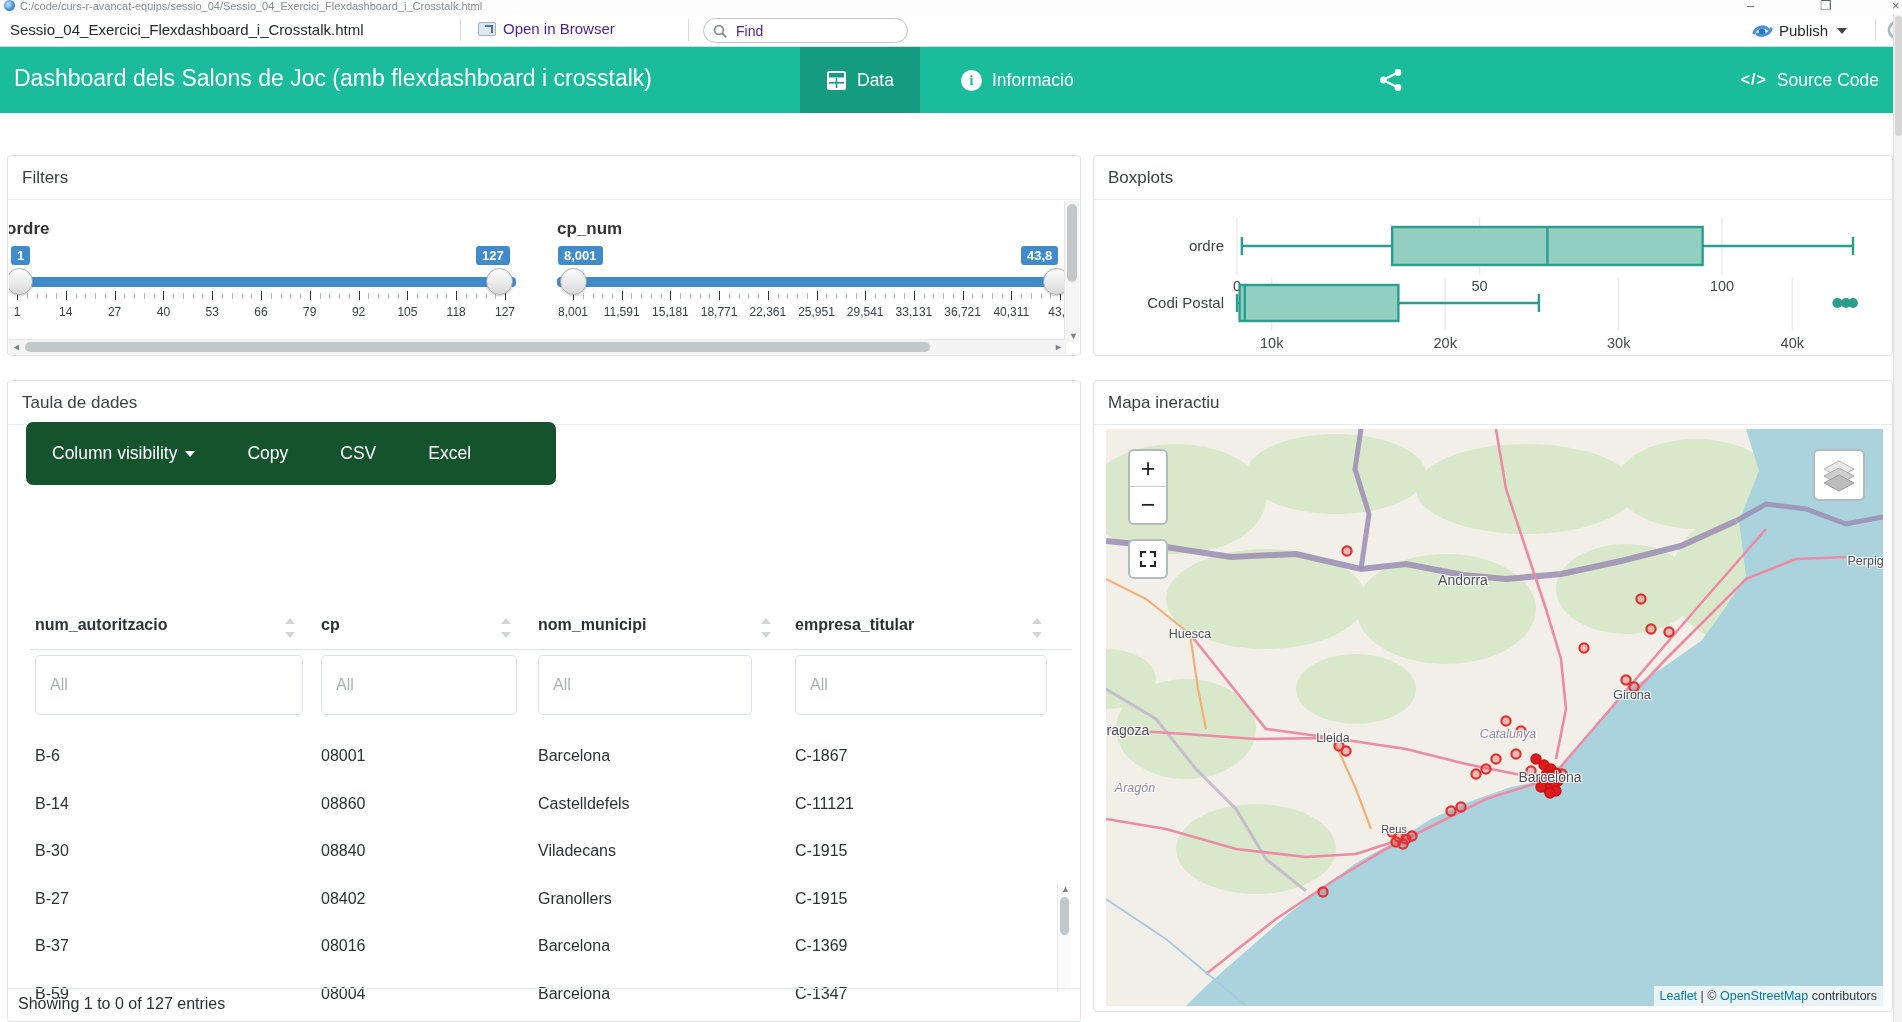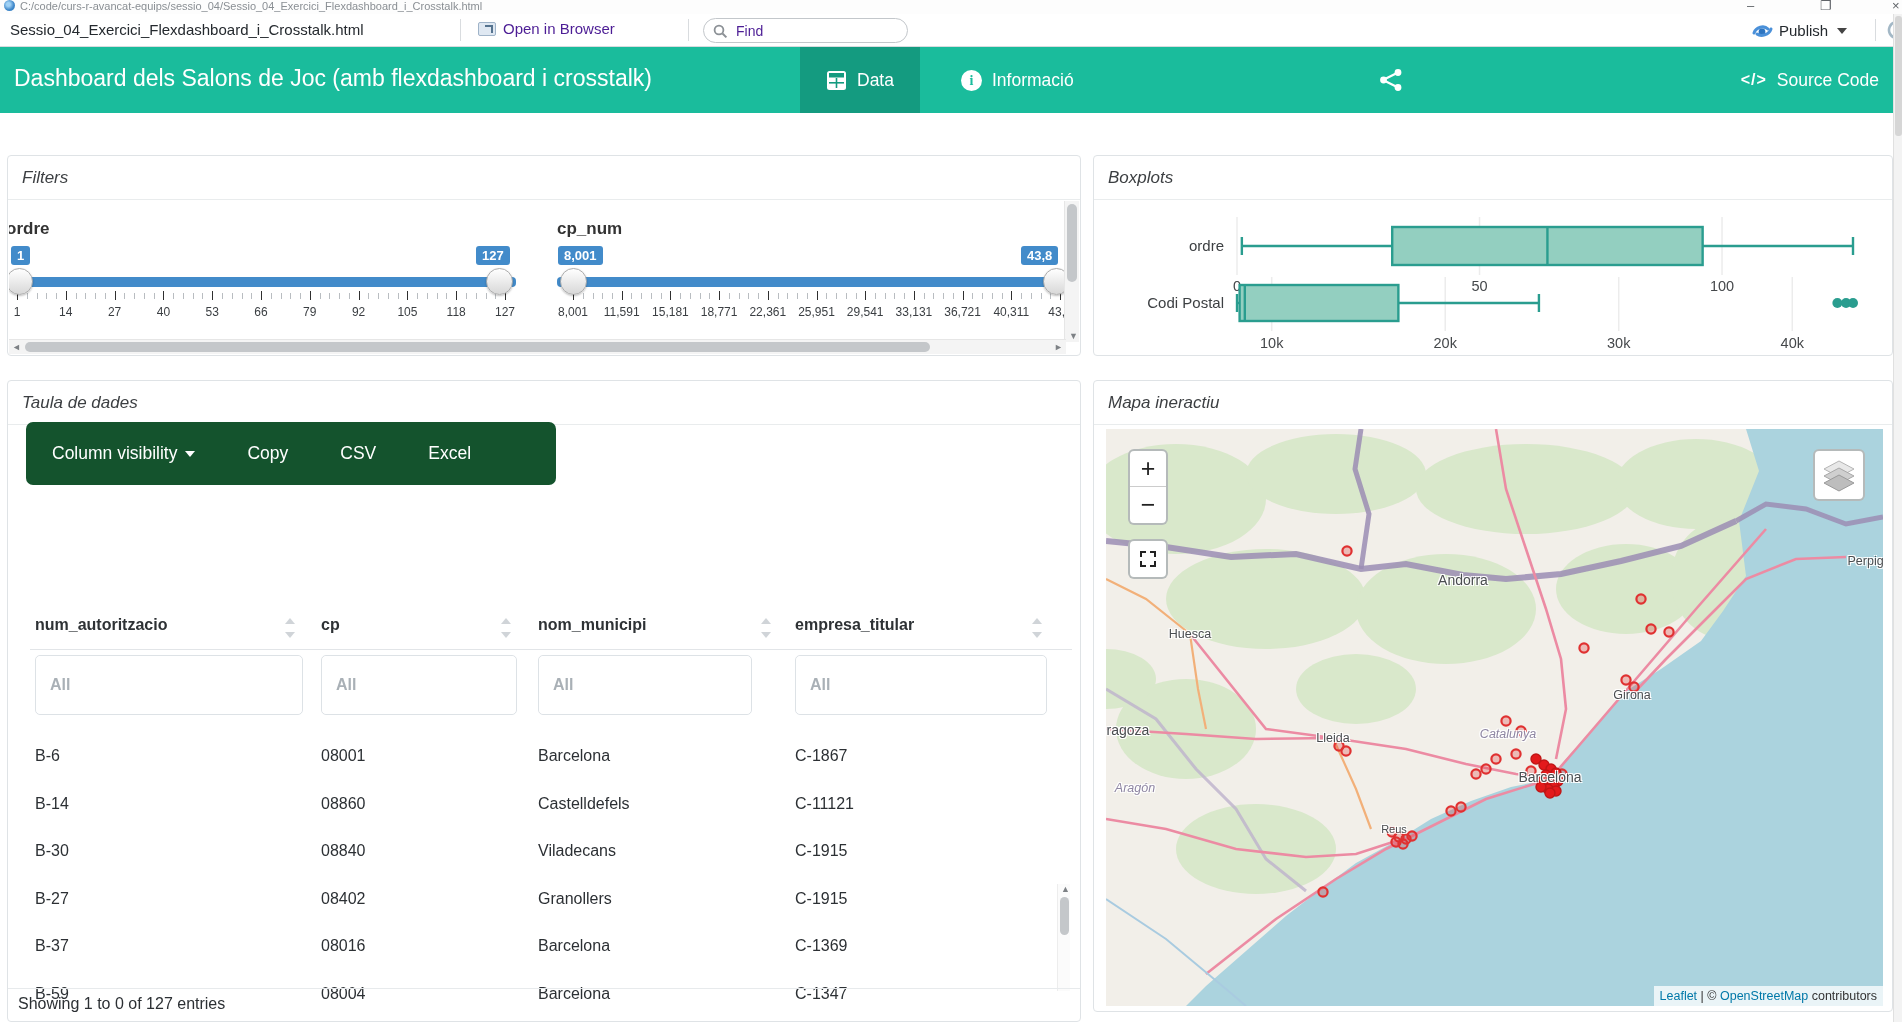--- a/index.html
+++ b/index.html
@@ -33,21 +33,21 @@
   #navbar .title { position:absolute; left:14px; top:18px; font-size:23px; font-weight:400; }
   .navtab { position:absolute; top:0; height:66px; font-size:17.5px; cursor:pointer; display:flex; align-items:center; gap:10px; padding:0 26px; }
   .navtab.active { background:#149b80; }
   #srccode { position:absolute; right:14px; top:0; height:66px; display:flex; align-items:center; gap:10px; font-size:17.5px; cursor:pointer; }
   #shareicon { position:absolute; right:490px; top:21px; cursor:pointer; }
   .codeglyph { font-size:16px; font-weight:bold; letter-spacing:1px; }
   .infoicon { width:21px; height:21px; border-radius:50%; background:#fff; color:#1abc9c; font-weight:bold; font-size:14px; text-align:center; line-height:21px; font-family:"Liberation Serif", serif; }
 
   
   .panel { background:#fff; border:1px solid #dfe3e6; border-radius:4px; }
-  .panel .phead { height:44px; border-bottom:1px solid #e9eced; font-size:17px; color:#3c3f42; padding:12px 14px;font-style:italic; }
+  .panel .phead { height:44px; border-bottom:1px solid #e9eced; font-size:17px; color:#3c3f42; padding:12px 14px; }
   #filtersPanel  { left:7px;    top:155px; width:1074px; height:201px; }
   #boxplotPanel  { left:1093px; top:155px; width:800px;  height:201px; }
   #tablePanel    { left:7px;    top:380px; width:1074px; height:642px; }
   #mapPanel      { left:1093px; top:380px; width:800px;  height:632px; }
 
   
   #sliderClip { position:absolute; left:1px; top:45px; width:1056px; height:141px; overflow:hidden; }
   .slider { position:absolute; top:0; height:140px; }
   .slabel { position:absolute; top:18px; font-size:17px; font-weight:bold; color:#333; }
   .bubble { position:absolute; top:45px; background:#428bca; color:#fff; font-size:13px; font-weight:bold; padding:2px 6px; border-radius:3px; white-space:nowrap; }
@@ -73,21 +73,21 @@
   #dtButtons { position:absolute; left:18px; top:41px; width:530px; height:63px; background:#14532d; border-radius:7px; color:#fff; display:flex; align-items:center; }
   #dtButtons .dtb { font-size:17.5px; padding:0 26px; cursor:pointer; white-space:nowrap; }
   #dtButtons .caret { display:inline-block; margin-left:8px; width:0; height:0; border-left:5px solid transparent; border-right:5px solid transparent; border-top:6px solid #fff; position:relative; top:-2px; }
   .thead { position:absolute; top:123px; left:0; width:1042px; height:42px; border-bottom:1px solid #e2e5e8; }
   .th { position:absolute; top:8px; font-size:16px; font-weight:bold; color:#2e3235; cursor:pointer; }
   .sorticon { position:absolute; top:10px; width:10px; height:22px; opacity:.45; }
   .sorticon::before { content:""; position:absolute; left:0; top:0; border-left:5px solid transparent; border-right:5px solid transparent; border-bottom:6px solid #98a2ab; }
   .sorticon::after  { content:""; position:absolute; left:0; bottom:2px; border-left:5px solid transparent; border-right:5px solid transparent; border-top:6px solid #98a2ab; }
   .filterrow { position:absolute; top:170px; left:0; width:1042px; height:66px; }
   .fbox { position:absolute; top:0; height:60px; border:1px solid #dde2e6; border-radius:5px; background:#fff; }
-  .fbox input { width:100%; height:100%; border:0; outline:0; border-radius:5px; padding:0 14px; font-size:16px; color:#333; font-family:"Liberation Sans",sans-serif;font-weight:bold; }
+  .fbox input { width:100%; height:100%; border:0; outline:0; border-radius:5px; padding:0 14px; font-size:16px; color:#333; font-family:"Liberation Sans",sans-serif; }
   .fbox input::placeholder { color:#a9b0b6; }
   #rowsClip { position:absolute; top:243px; left:0; width:1042px; height:366px; overflow:hidden; }
   .trow { position:absolute; left:0; width:100%; height:48px; font-size:16px; color:#2c3034; }
   .td { position:absolute; top:13px; white-space:nowrap; }
   #dtFooter { position:absolute; left:0px; bottom:0px; width:1072px; height:33px; border-top:1px solid #e7eaec; font-size:16px; color:#2c3034; padding:6px 10px; }
 
   
   #mapwrap { position:absolute; left:12px; top:48px; width:777px; height:577px; overflow:hidden; background:#f2efe9; }
   .mapctl { position:absolute; background:#fff; border:2px solid rgba(120,130,130,.55); border-radius:6px; z-index:5; }
   #zoomctl { left:22px; top:20px; width:40px; }

